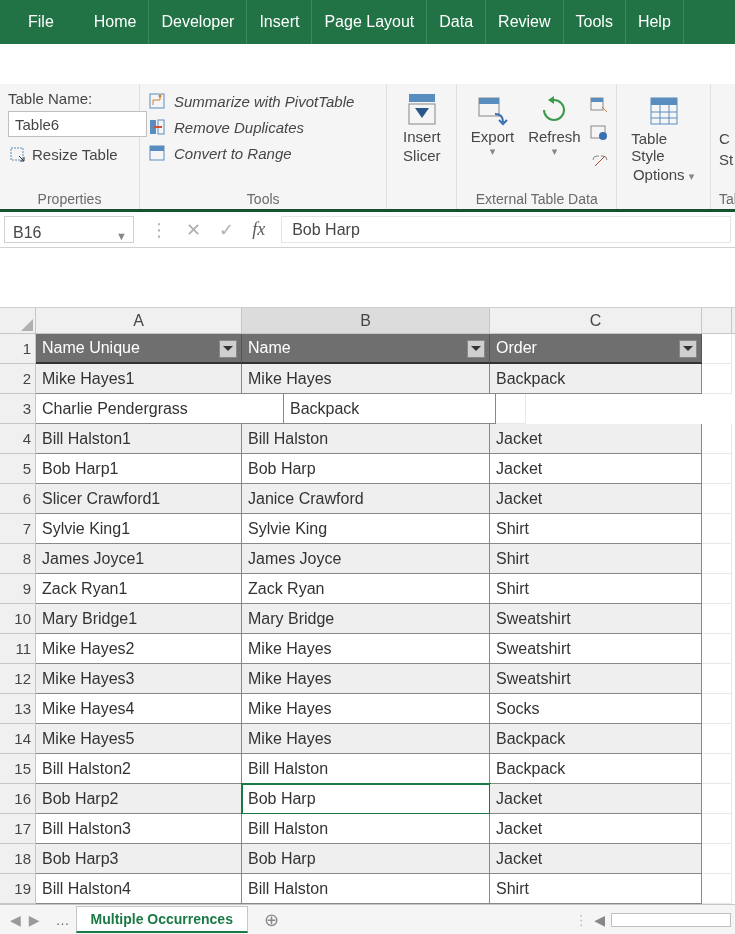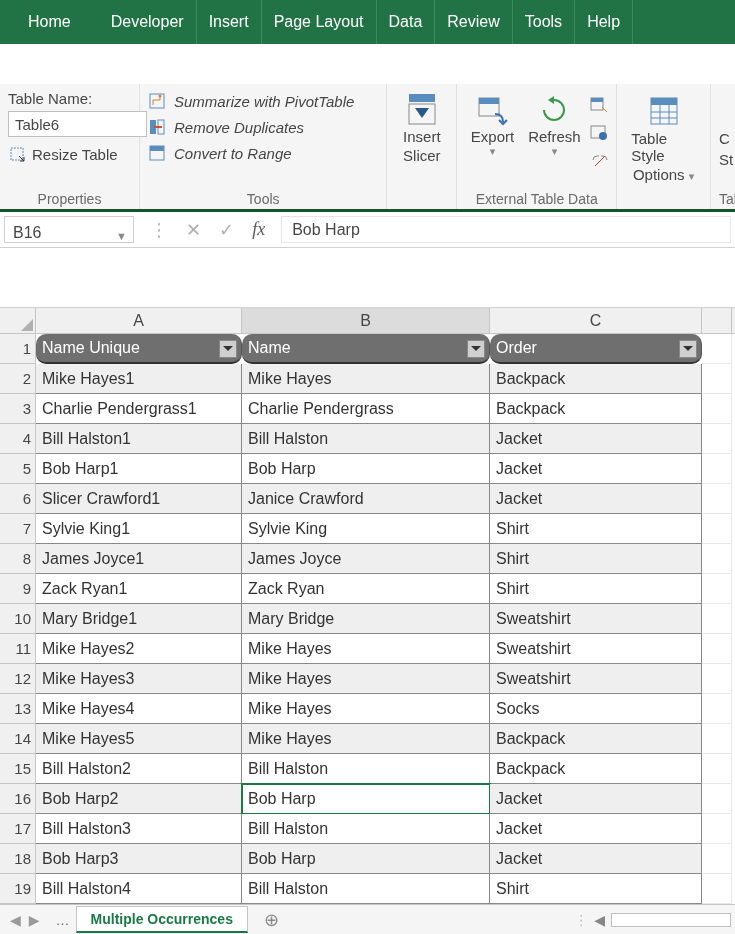--- a/index.html
+++ b/index.html
@@ -50,21 +50,21 @@
 
 .rows { }
 .row { display: flex; height: 30px; }
 .rh { width: 36px; border-right: 1px solid #c6c6c6; border-bottom: 1px solid #c6c6c6; display: flex; align-items: center; justify-content: flex-end; padding-right: 4px; font-size: 15px; color: #464646; background: #f0f0f0; }
 .cell { border-right: 1px solid #888; border-bottom: 1px solid #888; padding: 0 6px; display: flex; align-items: center; font-size: 16px; color: #333; background: #fff; overflow: hidden; white-space: nowrap; }
 .cell.A { width: 206px; }
 .cell.B { width: 248px; }
 .cell.C { width: 212px; }
 .extra-cell { width: 30px; border-right: 1px solid #e8e8e8; border-bottom: 1px solid #e8e8e8; background: #fff; }
 
-.row.hdr .cell { background: #6f6f6f; color: #fff; font-weight: 400; border-bottom: 2px solid #333; border-right: 1px solid #555; position: relative; border-radius: 10px; }
+.row.hdr .cell { background: #6f6f6f; color: #fff; font-weight: 400; border-bottom: 2px solid #333; border-right: 1px solid #555; position: relative; }
 .filter-btn { position: absolute; right: 4px; top: 6px; width: 18px; height: 18px; background: #cfcfcf; border: 1px solid #888; display: flex; align-items: center; justify-content: center; }
 .filter-btn::after { content: ""; border: 5px solid transparent; border-top-color: #333; transform: translateY(2px); }
 
 .row.alt .cell { background: #efefef; }
 .row.last .cell { border-bottom: 1px solid #e8e8e8; }
 
 .selected-cell { outline: 2px solid #1a7a46; outline-offset: -1px; background: #fff !important; }
 
 
 .sheetbar { position: absolute; bottom: 0; left: 0; right: 0; height: 30px; background: #f5f5f5; border-top: 1px solid #c6c6c6; display: flex; align-items: center; font-size: 14px; }
@@ -72,20 +72,21 @@
 .sb-ell { padding: 0 6px; color: #6a6a6a; }
 .sb-tab { background: #fff; color: #1a7a46; font-weight: bold; padding: 4px 14px; border: 1px solid #c6c6c6; border-bottom: 2px solid #1a7a46; }
 .sb-add { color: #8a8a8a; font-size: 18px; padding: 0 16px; }
 .sb-scroll { margin-left: auto; display: flex; align-items: center; gap: 6px; padding-right: 4px; }
 .sb-track { width: 120px; height: 14px; background: #fff; border: 1px solid #c0c0c0; }
 </style>
 </head>
 <body>
 
 <div class="tabs" id="tabs-container">
+    <div class="tab">File</div>
     <div class="tab">Home</div>
     <div class="tab">Developer</div>
     <div class="tab">Insert</div>
     <div class="tab">Page Layout</div>
     <div class="tab">Data</div>
     <div class="tab">Review</div>
     <div class="tab">Tools</div>
     <div class="tab">Help</div>
   </div>
 
@@ -261,21 +262,20 @@
       </div>
       <div class="row alt">
         <div class="rh">2</div>
         <div class="cell A">Mike Hayes1</div>
         <div class="cell B">Mike Hayes</div>
         <div class="cell C">Backpack</div>
         <div class="extra-cell"></div>
       </div>
       <div class="row">
         <div class="rh">3</div>
-        <div class="cell A">Charlie Pendergrass1</div>
         <div class="cell B">Charlie Pendergrass</div>
         <div class="cell C">Backpack</div>
         <div class="extra-cell"></div>
       </div>
       <div class="row alt">
         <div class="rh">4</div>
         <div class="cell A">Bill Halston1</div>
         <div class="cell B">Bill Halston</div>
         <div class="cell C">Jacket</div>
         <div class="extra-cell"></div>

